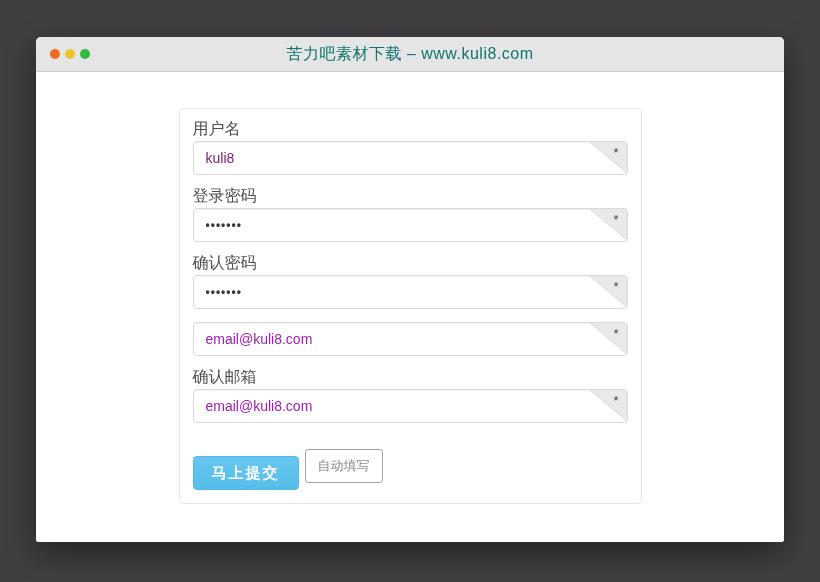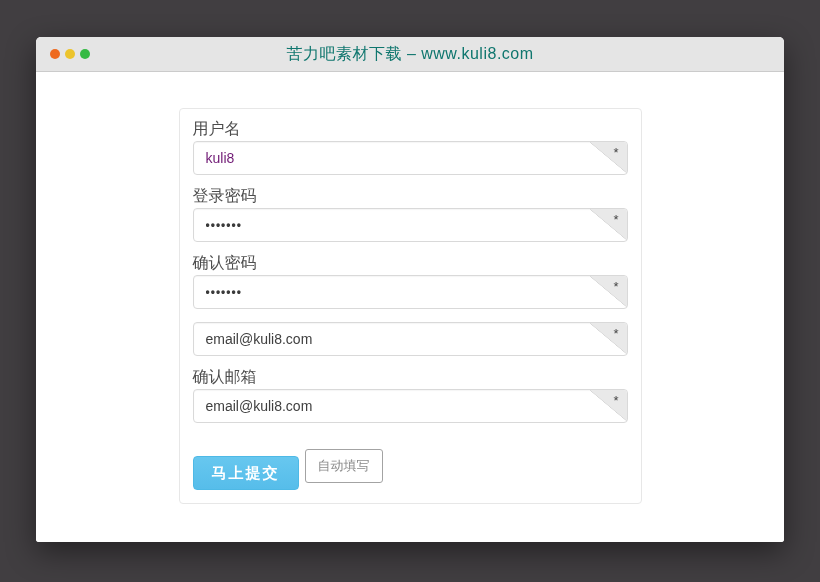--- a/index.html
+++ b/index.html
@@ -71,21 +71,21 @@
     border-radius: 4px;
     padding: 0 40px 0 12px;
     font-size: 14px;
     font-family: "Liberation Sans", "DejaVu Sans", sans-serif;
     color: #701a75;
     background: #ffffff;
     box-shadow: inset 0 1px 1px rgba(0,0,0,0.04);
     outline: none;
   }
   .input-wrap input.pwd { color: #3a3a3a; font-size: 12px; letter-spacing: 1px; font-weight: bold; }
-  .input-wrap input.mail { color: #404040; }
+  .input-wrap input.mail { color: #a21caf; }
   .fold {
     position: absolute;
     top: 1px; right: 1px;
     width: 37px; height: 31px;
     border-top-right-radius: 4px;
     background: linear-gradient(to bottom left, #e9e9e9 49%, #d6d6d6 50.5%, rgba(233,233,233,0) 51.5%);
     pointer-events: none;
   }
   .req {
     position: absolute;

